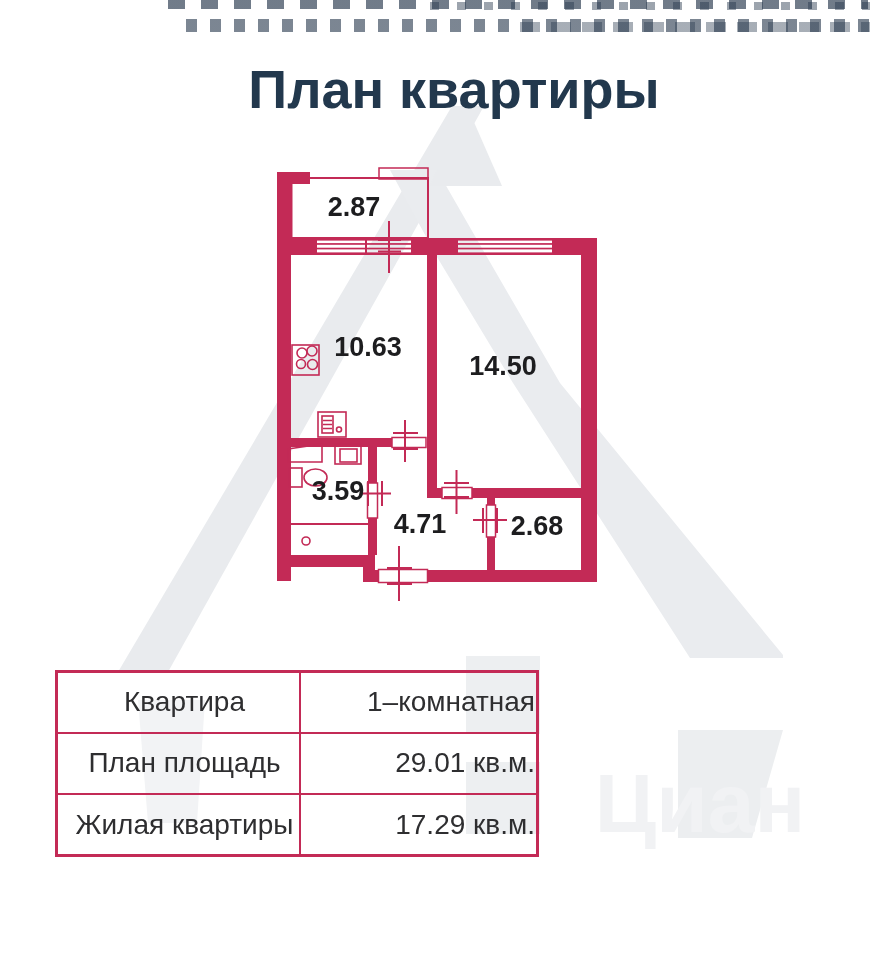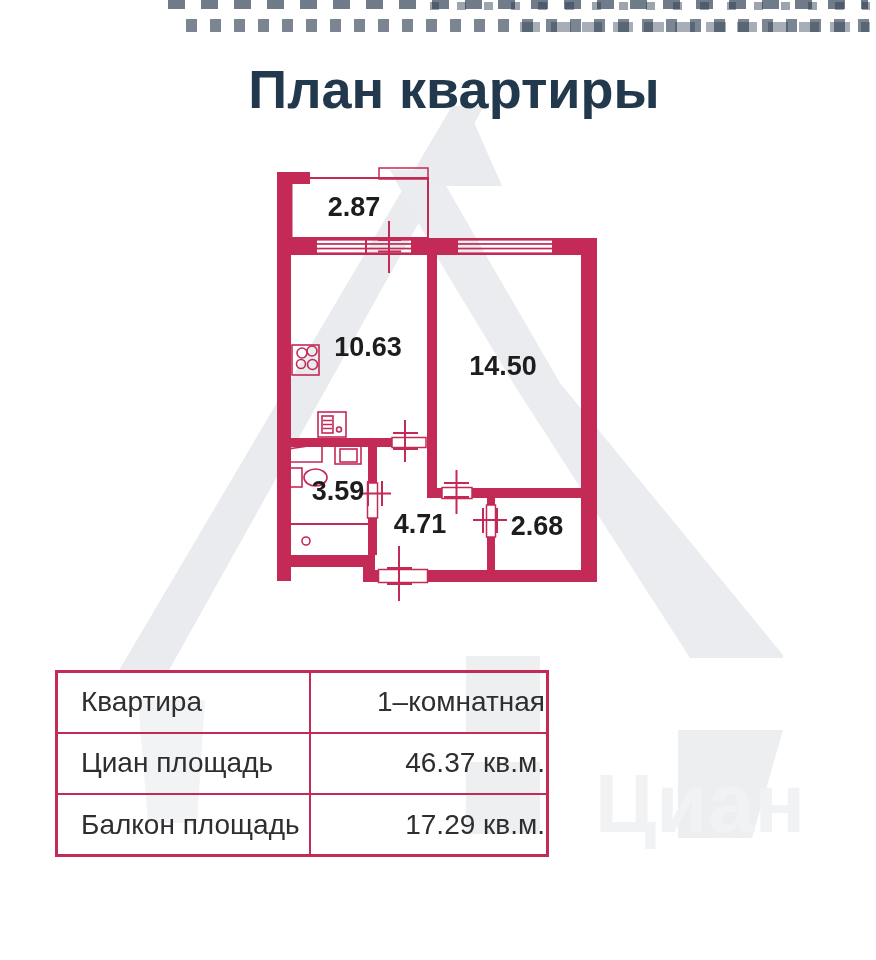--- a/index.html
+++ b/index.html
@@ -15,21 +15,21 @@
       background:repeating-linear-gradient(90deg,#24354a 0 9px,transparent 9px 27px);}
   .n3{left:186px;top:19px;width:684px;height:13px;opacity:.6;
       background:repeating-linear-gradient(90deg,#24354a 0 11px,transparent 11px 24px);}
   .n4{left:520px;top:22px;width:350px;height:10px;opacity:.4;
       background:repeating-linear-gradient(90deg,#24354a 0 20px,transparent 20px 31px);}
   table.info{position:absolute;left:55px;top:670px;width:460px;height:187px;z-index:4;
         border-collapse:collapse;table-layout:fixed;}
   table.info td{border:2px solid #c32a56;font-size:28px;color:#2e2e30;
         background:transparent;vertical-align:middle;}
   table.info{border:3px solid #c32a56;}
-  td.lbl{width:227px;padding-left:23px;text-align:left;}
+  td.lbl{width:227px;padding-left:13px;text-align:center;}
   td.val{width:233px;text-align:right;}
   tr.r{height:46px;}
 </style>
 </head>
 <body>
 
 <div class="page">
 
   <svg class="plan-svg" viewBox="0 0 876 960">
 
@@ -146,23 +146,23 @@
 
   <h1 class="page-title">План квартиры</h1>
 
   <table class="info">
     <tbody>
       <tr class="r">
         <td class="lbl">Квартира</td>
         <td class="val">1–комнатная</td>
       </tr>
       <tr class="r">
-        <td class="lbl">Циан площадь</td>
-        <td class="val">46.37 кв.м.</td>
+        <td class="lbl">План площадь</td>
+        <td class="val">29.01 кв.м.</td>
       </tr>
       <tr class="r">
-        <td class="lbl">Балкон площадь</td>
+        <td class="lbl">Жилая квартиры</td>
         <td class="val">17.29 кв.м.</td>
       </tr>
     </tbody>
   </table>
 
 </div>
 
 </body></html>

